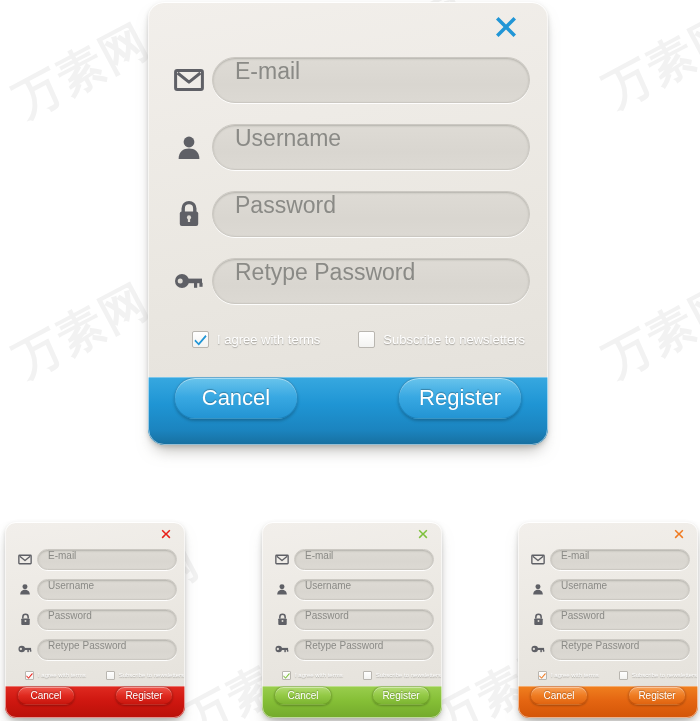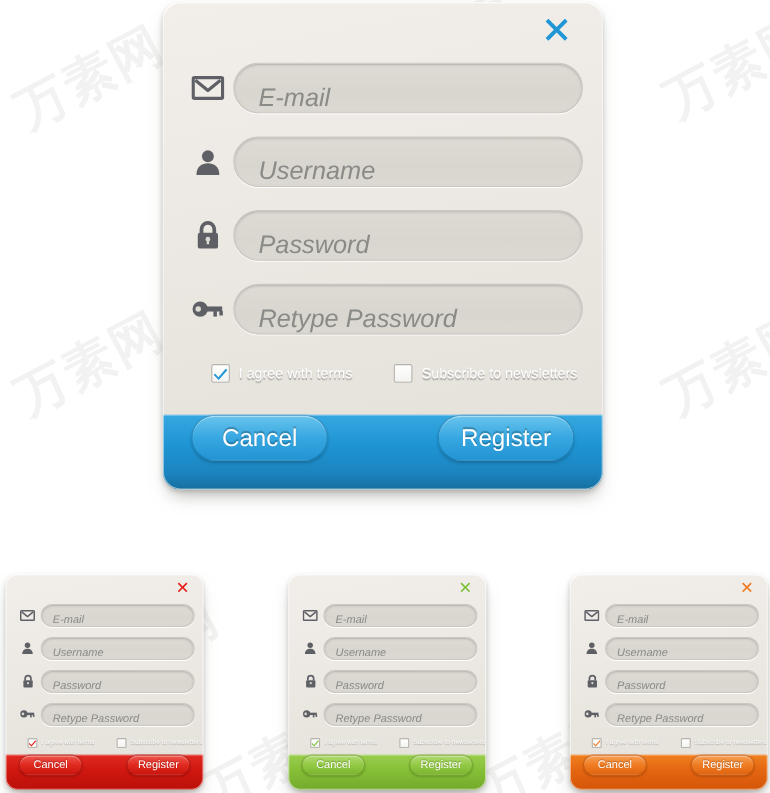--- a/index.html
+++ b/index.html
@@ -89,31 +89,30 @@
     align-items: center;
     justify-content: center;
     color: #5f6066;
   }
   .field-icon svg { display: block; }
 
   .field-input {
     flex: 1 1 auto;
     box-sizing: border-box;
     display: flex;
-    align-items: flex-end;
+    align-items: flex-start;
     background: linear-gradient(180deg, #dedbd5 0%, #d9d6d0 60%, #dcd9d3 100%);
     box-shadow:
       0 1px 2px rgba(120,118,112,0.42) inset,
       0 1px 0 rgba(255,255,255,0.90);
     border: 1px solid #cbc8c2;
     color: #8a8a86;
     overflow: hidden;
     white-space: nowrap;
     cursor: text;
-    font-style: italic;
   }
 
   .checkbox-row {
     display: flex;
     align-items: center;
   }
   .cb-group {
     display: flex;
     align-items: center;
     cursor: pointer;

